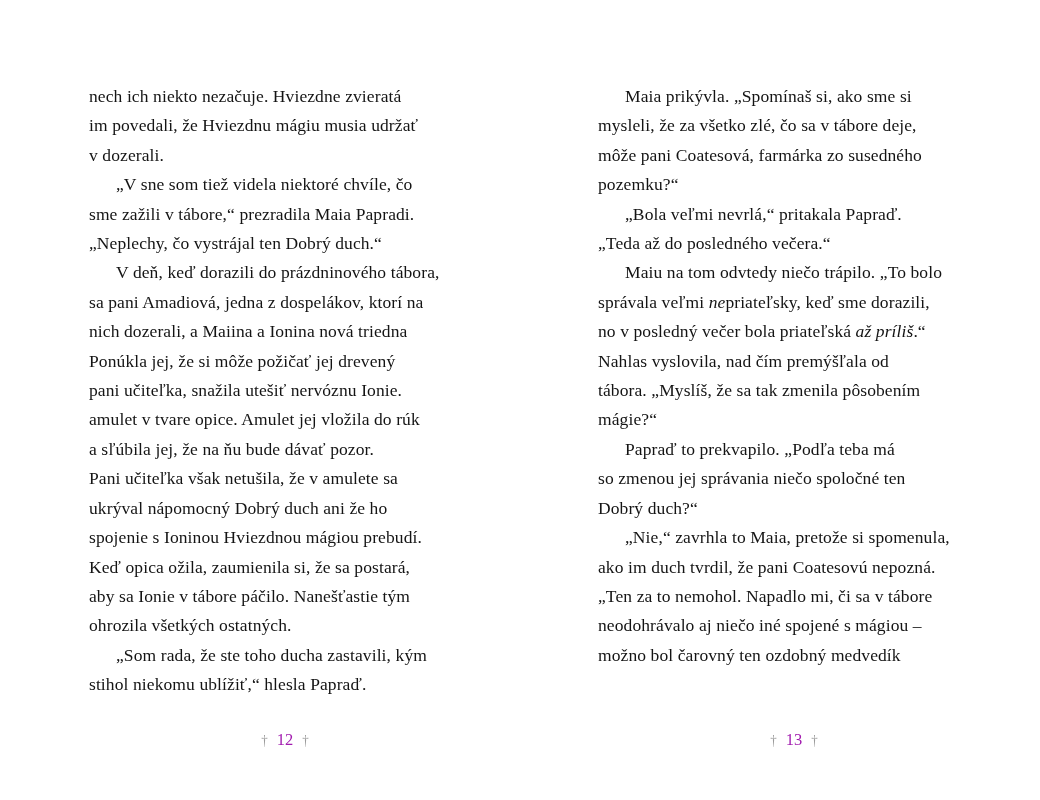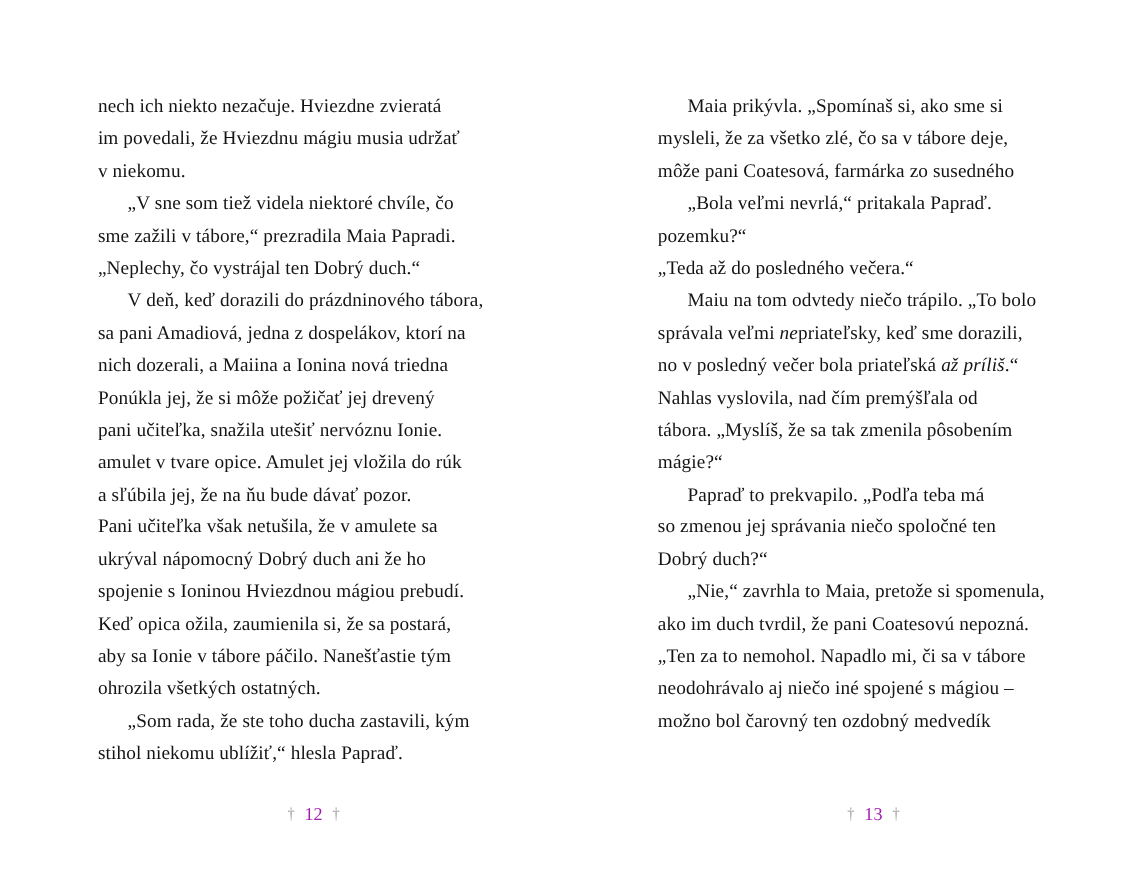--- a/index.html
+++ b/index.html
@@ -54,21 +54,21 @@
 </style>
 </head>
 <body>
 
 <div class="spread">
 
   <div class="page page-left">
     <div class="page-text">
         <div class="line"><span>nech ich niekto nezačuje. Hviezdne zvieratá</span></div>
         <div class="line"><span>im povedali, že Hviezdnu mágiu musia udržať</span></div>
-        <div class="line"><span>v niekomu.</span></div>
+        <div class="line"><span>v dozerali.</span></div>
         <div class="line indent"><span>„V sne som tiež videla niektoré chvíle, čo</span></div>
         <div class="line"><span>sme zažili v tábore,“ prezradila Maia Papradi.</span></div>
         <div class="line"><span>„Neplechy, čo vystrájal ten Dobrý duch.“</span></div>
         <div class="line indent"><span>V deň, keď dorazili do prázdninového tábora,</span></div>
         <div class="line"><span>sa pani Amadiová, jedna z dospelákov, ktorí na</span></div>
         <div class="line"><span>nich dozerali, a Maiina a Ionina nová triedna</span></div>
         <div class="line"><span>Ponúkla jej, že si môže požičať jej drevený</span></div>
         <div class="line"><span>pani učiteľka, snažila utešiť nervóznu Ionie.</span></div>
         <div class="line"><span>amulet v tvare opice. Amulet jej vložila do rúk</span></div>
         <div class="line"><span>a sľúbila jej, že na ňu bude dávať pozor.</span></div>
@@ -81,22 +81,22 @@
         <div class="line indent"><span>„Som rada, že ste toho ducha zastavili, kým</span></div>
         <div class="line"><span>stihol niekomu ublížiť,“ hlesla Papraď.</span></div>
       </div>
   </div>
 
   <div class="page page-right">
     <div class="page-text">
         <div class="line indent"><span>Maia prikývla. „Spomínaš si, ako sme si</span></div>
         <div class="line"><span>mysleli, že za všetko zlé, čo sa v tábore deje,</span></div>
         <div class="line"><span>môže pani Coatesová, farmárka zo susedného</span></div>
+        <div class="line"><span>pozemku?“</span></div>
         <div class="line indent"><span>„Bola veľmi nevrlá,“ pritakala Papraď.</span></div>
-        <div class="line"><span>pozemku?“</span></div>
         <div class="line"><span>„Teda až do posledného večera.“</span></div>
         <div class="line indent"><span>Maiu na tom odvtedy niečo trápilo. „To bolo</span></div>
         <div class="line"><span>správala veľmi </span><span class="it">ne</span><span>priateľsky, keď sme dorazili,</span></div>
         <div class="line"><span>no v posledný večer bola priateľská </span><span class="it">až príliš</span><span>.“</span></div>
         <div class="line"><span>Nahlas vyslovila, nad čím premýšľala od</span></div>
         <div class="line"><span>tábora. „Myslíš, že sa tak zmenila pôsobením</span></div>
         <div class="line"><span>mágie?“</span></div>
         <div class="line indent"><span>Papraď to prekvapilo. „Podľa teba má</span></div>
         <div class="line"><span>so zmenou jej správania niečo spoločné ten</span></div>
         <div class="line"><span>Dobrý duch?“</span></div>

